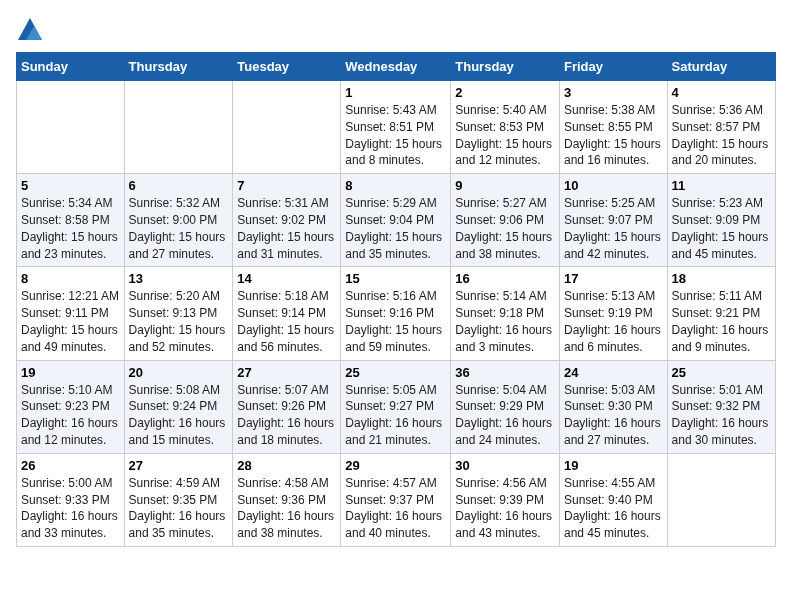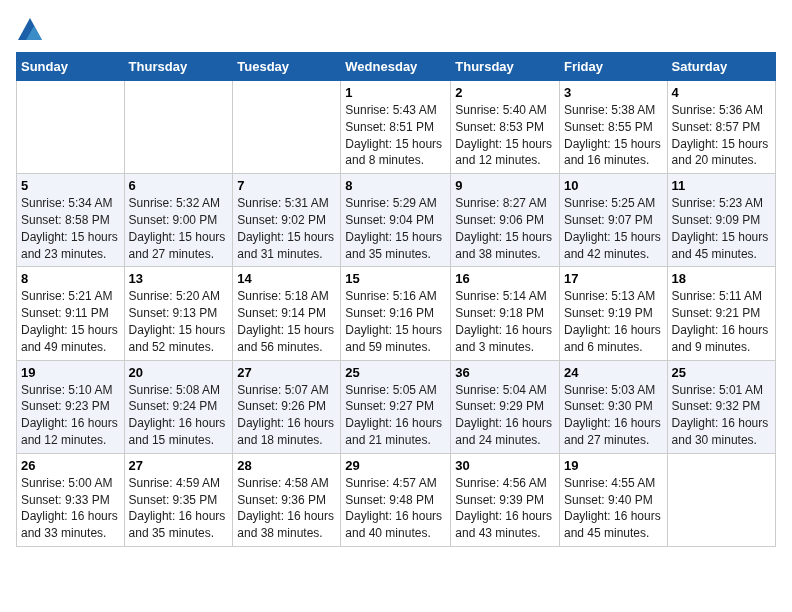--- a/index.html
+++ b/index.html
@@ -178,21 +178,21 @@
         </td>
         <td>
           <span class="day-num">8</span>
           <div class="day-info">Sunrise: 5:29 AM
 Sunset: 9:04 PM
 Daylight: 15 hours
 and 35 minutes.</div>
         </td>
         <td>
           <span class="day-num">9</span>
-          <div class="day-info">Sunrise: 8:27 AM
+          <div class="day-info">Sunrise: 5:27 AM
 Sunset: 9:06 PM
 Daylight: 15 hours
 and 38 minutes.</div>
         </td>
         <td>
           <span class="day-num">10</span>
           <div class="day-info">Sunrise: 5:25 AM
 Sunset: 9:07 PM
 Daylight: 15 hours
 and 42 minutes.</div>
@@ -201,21 +201,21 @@
           <span class="day-num">11</span>
           <div class="day-info">Sunrise: 5:23 AM
 Sunset: 9:09 PM
 Daylight: 15 hours
 and 45 minutes.</div>
         </td>
       </tr>
       <tr>
         <td>
           <span class="day-num">8</span>
-          <div class="day-info">Sunrise: 5:21 AM
+          <div class="day-info">Sunrise: 12:21 AM
 Sunset: 9:11 PM
 Daylight: 15 hours
 and 49 minutes.</div>
         </td>
         <td>
           <span class="day-num">13</span>
           <div class="day-info">Sunrise: 5:20 AM
 Sunset: 9:13 PM
 Daylight: 15 hours
 and 52 minutes.</div>
@@ -325,21 +325,21 @@
         <td>
           <span class="day-num">28</span>
           <div class="day-info">Sunrise: 4:58 AM
 Sunset: 9:36 PM
 Daylight: 16 hours
 and 38 minutes.</div>
         </td>
         <td>
           <span class="day-num">29</span>
           <div class="day-info">Sunrise: 4:57 AM
-Sunset: 9:48 PM
+Sunset: 9:37 PM
 Daylight: 16 hours
 and 40 minutes.</div>
         </td>
         <td>
           <span class="day-num">30</span>
           <div class="day-info">Sunrise: 4:56 AM
 Sunset: 9:39 PM
 Daylight: 16 hours
 and 43 minutes.</div>
         </td>

